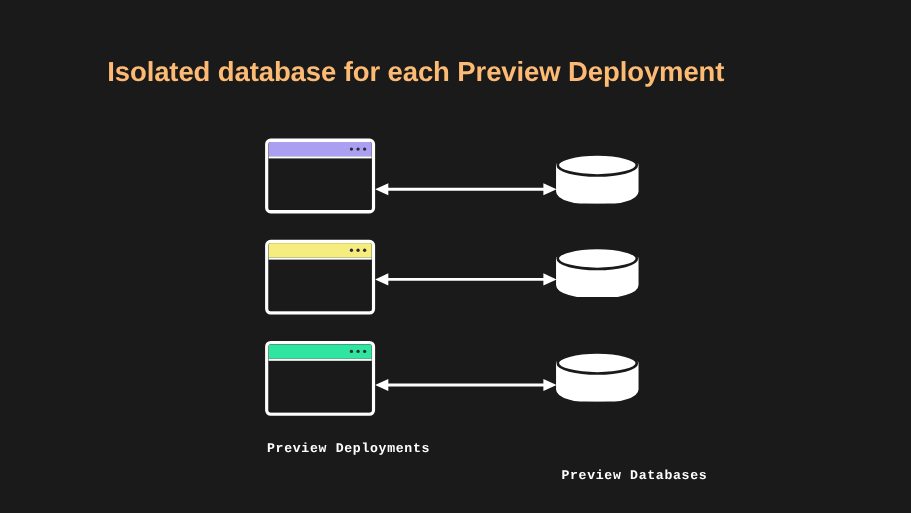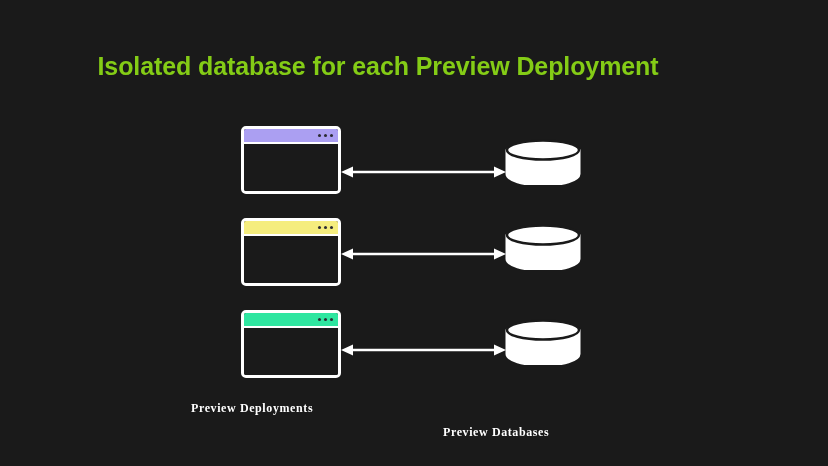--- a/index.html
+++ b/index.html
@@ -16,21 +16,21 @@
     font-family: "Liberation Sans", sans-serif;
   }
 
   
   #title {
     position: absolute;
     left: 0;
     top: 52px;
     width: 756px;
     text-align: center;
-    color: #84cc16;
+    color: #fdba74;
     font-family: "Liberation Sans", sans-serif;
     font-size: 25px;
     font-weight: bold;
     letter-spacing: -0.1px;
     white-space: nowrap;
   }
 
   
   .window {
     position: absolute;
@@ -85,26 +85,26 @@
   .arrow {
     position: absolute;
     height: 16px;
   }
   .arrow svg { display: block; }
 
   
   .axis-label {
     position: absolute;
     color: #ffffff;
-    font-family: Liberation Serif, serif;
+    font-family: Liberation Mono, monospace;
     font-size: 12px;
     font-weight: bold;
     letter-spacing: 0.6px;
     white-space: nowrap;
-    text-align: left;
+    text-align: right;
   }
 </style>
 </head>
 <body>
 
 <div id="canvas" style="background: rgb(26, 26, 26);">
 
   <div id="title">Isolated database for each Preview Deployment</div>
 
   <div class="window" style="left:241px; top:126px;">

